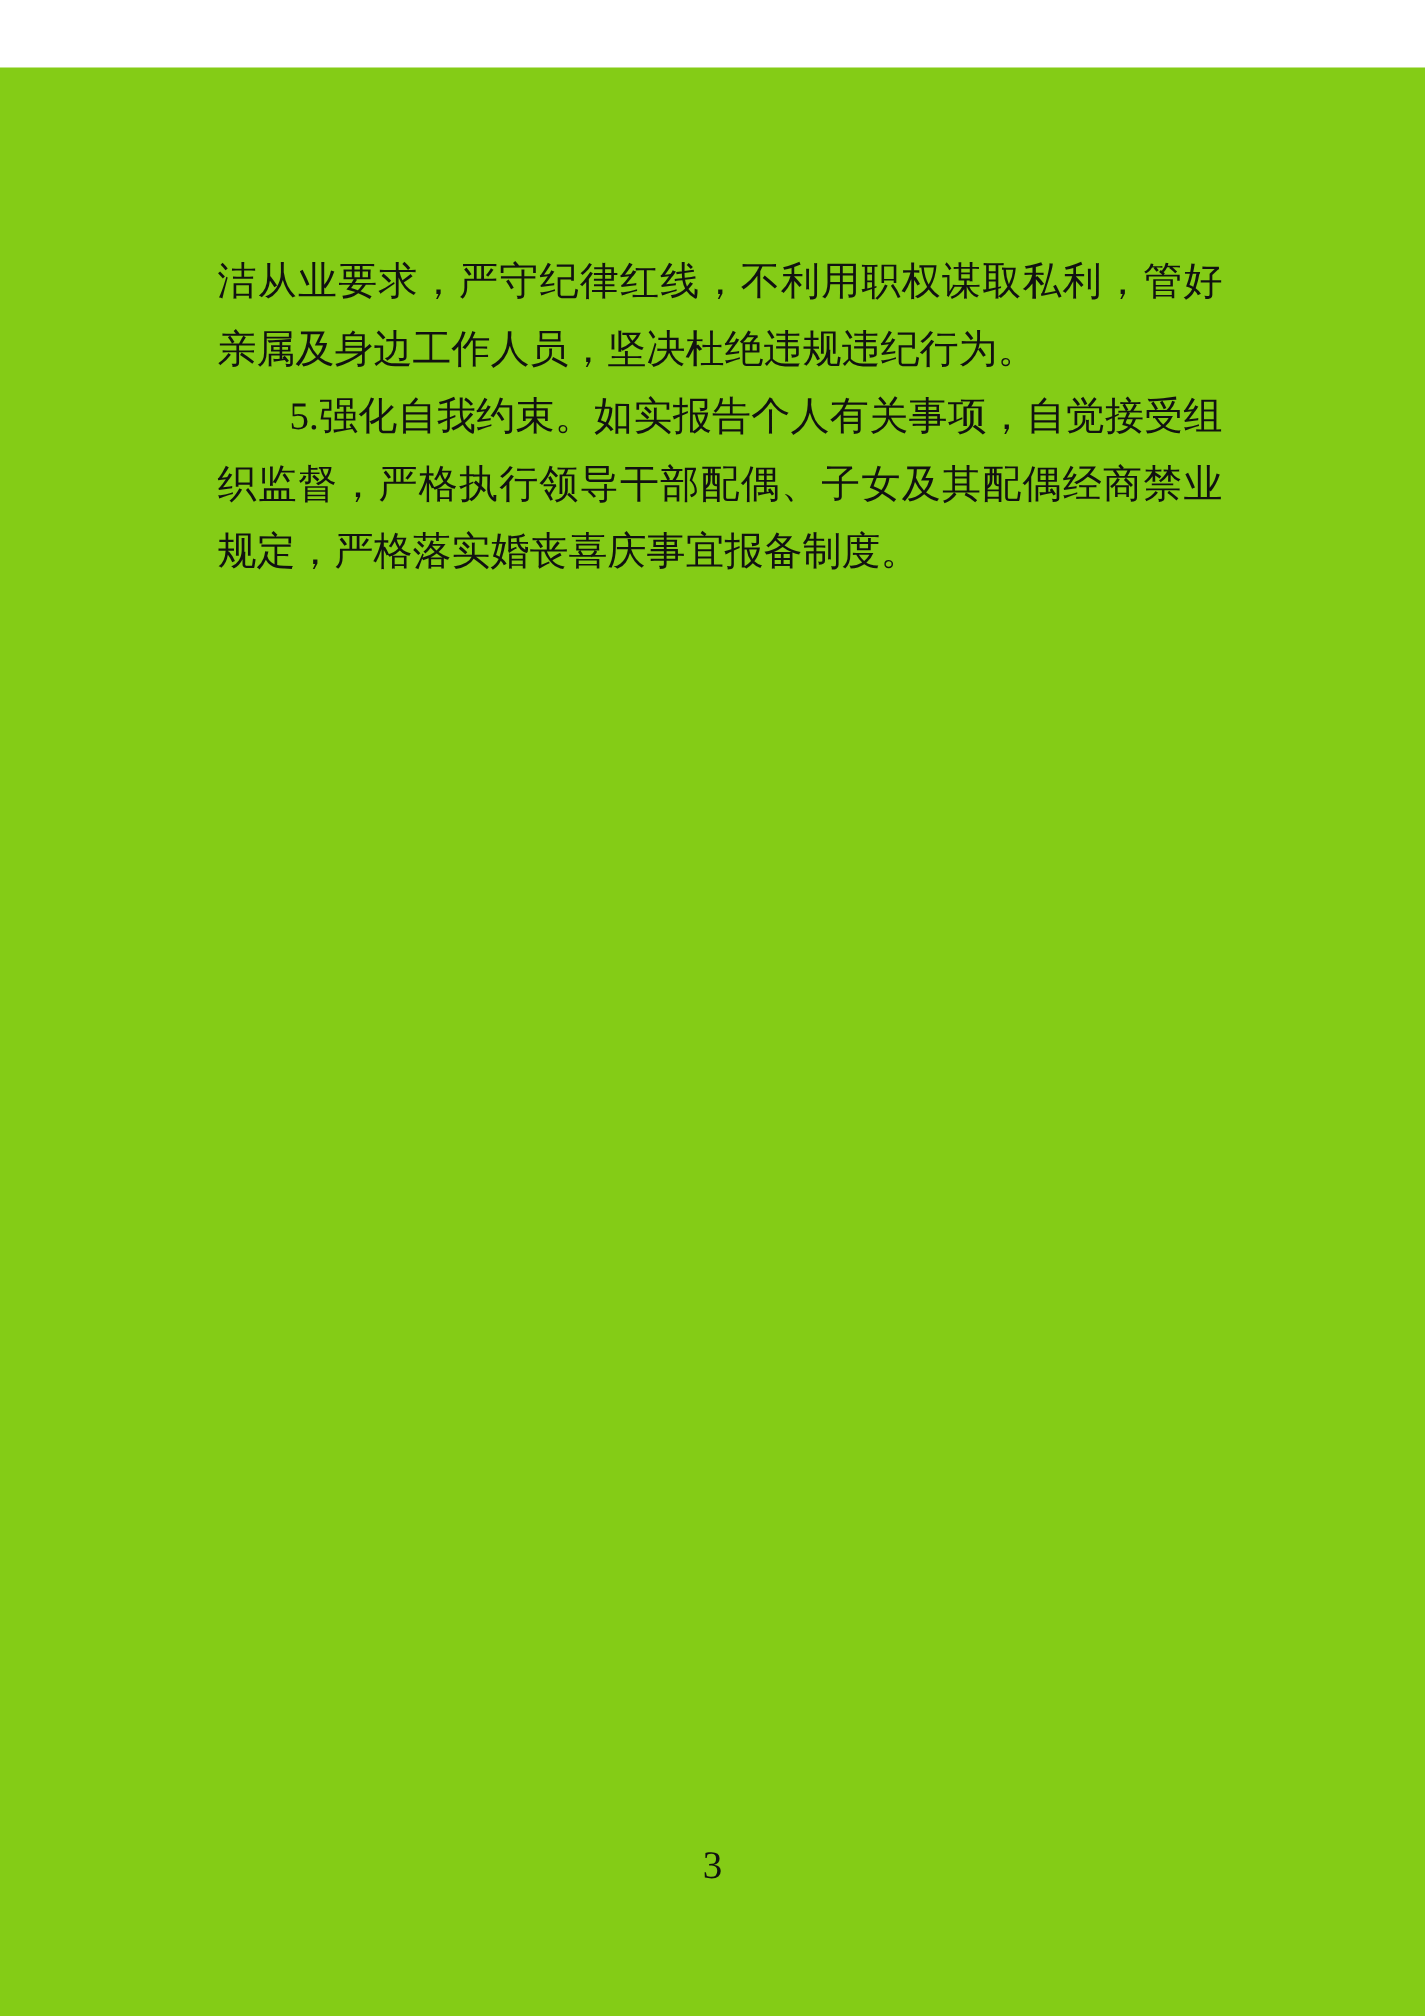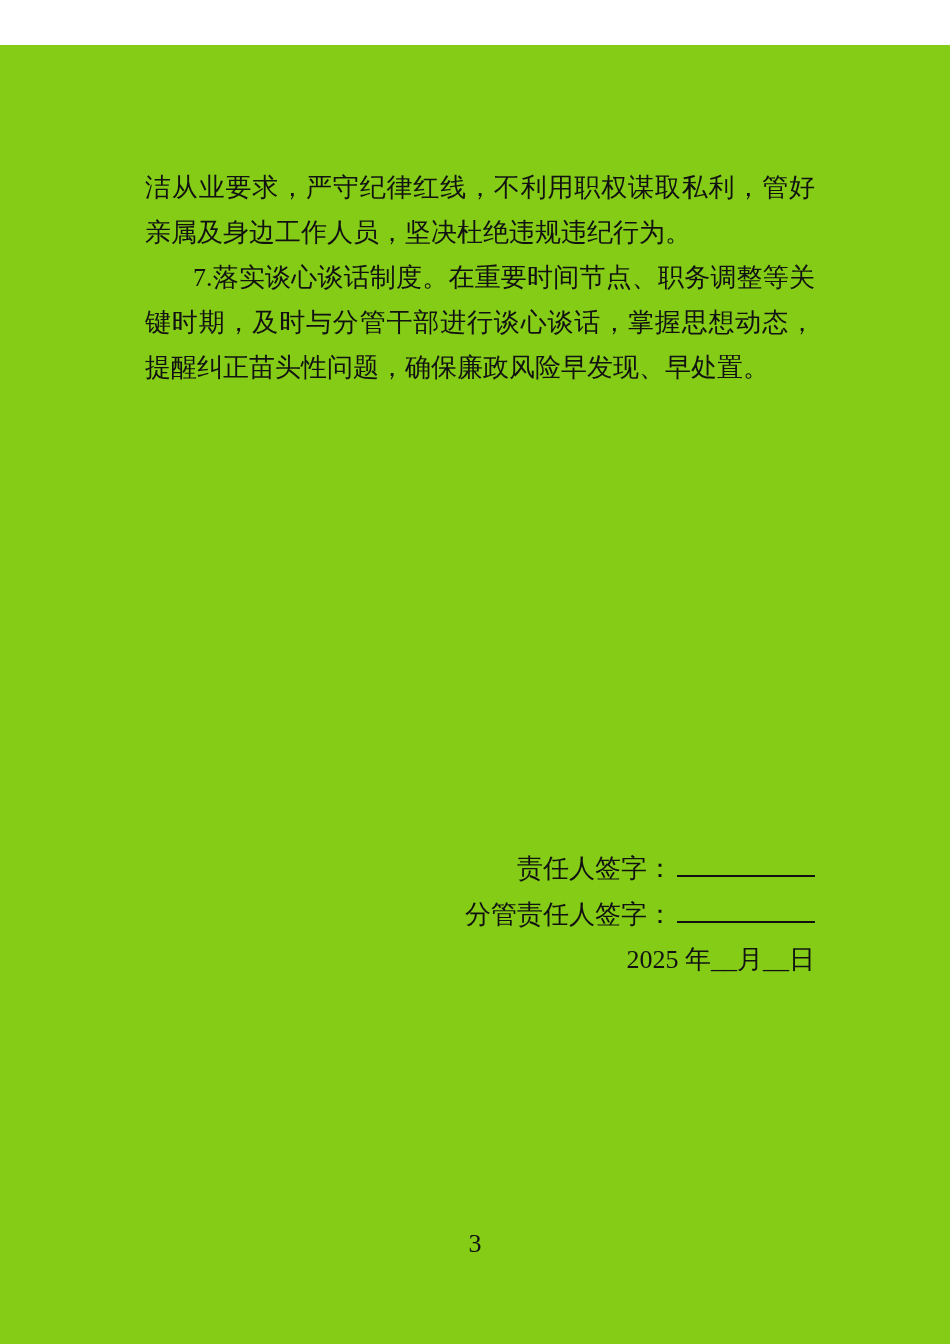--- a/index.html
+++ b/index.html
@@ -65,26 +65,19 @@
     line-height: 45px;
   }
 </style>
 </head>
 <body>
 
 <div class="page">
 
   <div class="body-text" id="body-text">
       <p>洁从业要求，严守纪律红线，不利用职权谋取私利，管好亲属及身边工作人员，坚决杜绝违规违纪行为。</p>
-      <p class="indent">7.落实谈心谈话制度。在重要时间节点、职务调整等关键时期，及时与分管干部进行谈心谈话，掌握思想动态，提醒纠正苗头性问题，确保廉政风险早发现、早处置。</p>
+      <p class="indent">5.强化自我约束。如实报告个人有关事项，自觉接受组织监督，严格执行领导干部配偶、子女及其配偶经商禁业规定，严格落实婚丧喜庆事宜报备制度。</p>
     </div>
 
-  <div class="sig-block">
-    <div id="sig-rows">
-        <div class="sig-row"><span>责任人签字：</span><span class="sig-blank"></span></div>
-        <div class="sig-row"><span>分管责任人签字：</span><span class="sig-blank"></span></div>
-      </div>
-    <div class="date-line">2025 年__月__日</div>
-  </div>
 
   <div class="footer-pagenum">3</div>
 
 </div>
 
 </body></html>

